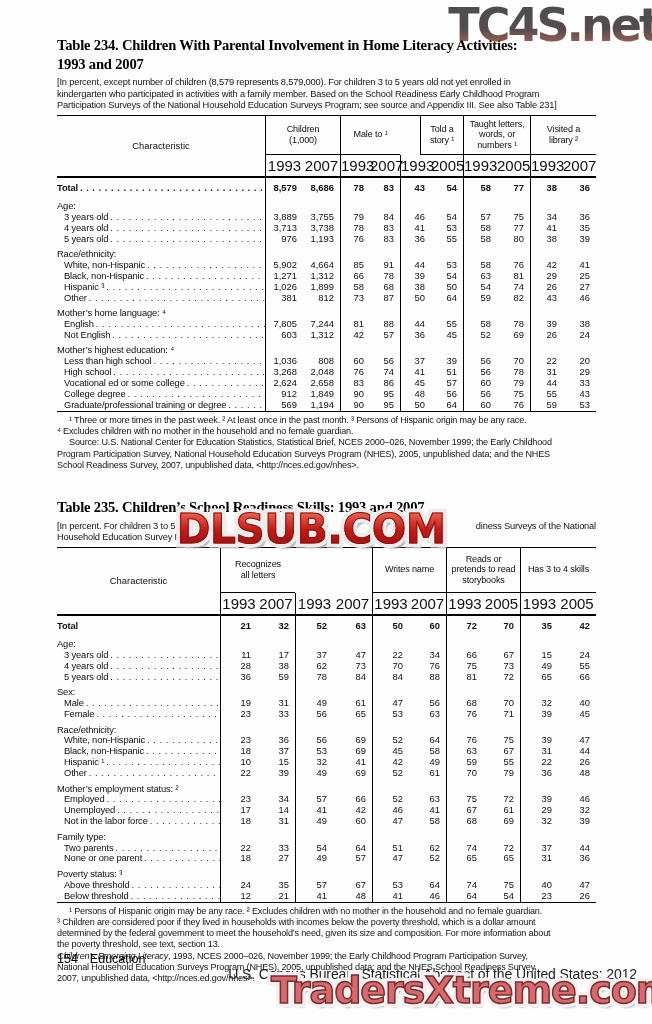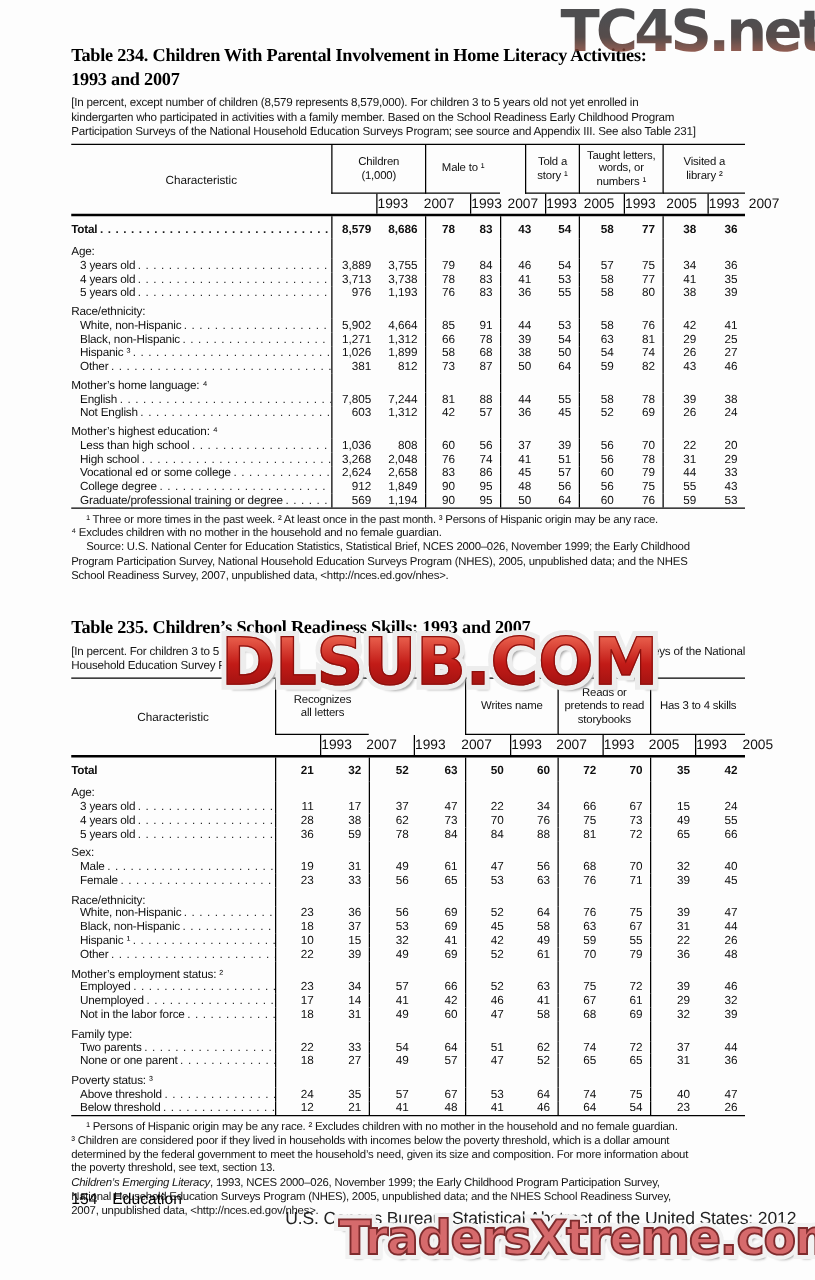--- a/index.html
+++ b/index.html
@@ -20,21 +20,21 @@
   #t234 .t-head,#t234 .t-row{grid-template-columns:208px 38px 37px 30px 30px 31px 32px 34px 33px 33px 33px;}
   #t235 .t-head,#t235 .t-row{grid-template-columns:163px 37px 38px 38px 39px 37px 37px 37px 37px 38px 38px;}
 
   .t-head{border-top:1.5px solid #000;border-bottom:2.5px solid #000;}
   .t-char{grid-column:1;grid-row:1/3;display:flex;align-items:center;justify-content:center;font-size:9.4px;}
   .t-group{display:flex;align-items:center;justify-content:center;text-align:center;white-space:pre-line;
            border-left:1px solid #000;border-bottom:1px solid #000;font-size:9.1px;letter-spacing:-0.15px;
            line-height:10.6px;padding:2px 1px;}
   #t234 .t-group{min-height:34px;}
   #t235 .t-group{min-height:40px;}
-  .t-year{text-align:center;font-size:11px;padding:2px 0;margin-left:36px;}
+  .t-year{text-align:center;font-size:15px;padding:2px 0;}
   .t-year.gs{border-left:1px solid #000;}
 
   .t-body{border-bottom:1.8px solid #000;}
   .t-label{display:flex;align-items:baseline;overflow:hidden;font-size:9.4px;letter-spacing:-0.15px;line-height:10.9px;}
   .t-row.item .lt{padding-left:7px;}
   .dots{flex:1;overflow:hidden;white-space:nowrap;font-size:9.4px;color:#1a1a1a;letter-spacing:0.5px;padding-left:2px;}
   .t-val{text-align:right;padding-right:6px;font-size:9.4px;line-height:10.9px;}
   .t-val.gs{border-left:1px solid #000;}
   .t-row.total{font-weight:700;}
   .t-row.total > div{padding-top:5px;padding-bottom:3px;}
@@ -49,21 +49,21 @@
 
   
   .wm{position:absolute;font-family:"DejaVu Sans",sans-serif;font-weight:900;line-height:1;white-space:nowrap;z-index:6;}
   .wm .back{position:absolute;left:0;top:0;}
   .wm .front{position:relative;}
 
   .wm-top{top:2px;right:-6px;font-size:46px;letter-spacing:-3px;
           background:linear-gradient(180deg,#454547 28%,#4e4342 60%,rgba(125,62,48,0.88) 86%);
           -webkit-background-clip:text;background-clip:text;color:transparent;opacity:0.95;}
 
-  .wm-mid{top:11px;left:120px;font-size:52px;letter-spacing:0;}
+  .wm-mid{top:11px;left:120px;font-size:40px;letter-spacing:0;}
   .wm-mid .back{color:#ededed;-webkit-text-stroke:9px #ededed;text-shadow:4px 5px 2px #ababab;}
   .wm-mid .front{background:linear-gradient(180deg,#ef6a55 10%,#c21b17 52%,#a81412 76%,#cf2d24);
                  -webkit-background-clip:text;background-clip:text;color:transparent;-webkit-text-stroke:1px #8c100d;}
 
   .wm-bot{top:971px;left:271px;font-size:38px;letter-spacing:-1px;}
   .wm-bot .back{color:#f2f2f2;-webkit-text-stroke:8px #f2f2f2;text-shadow:3px 4px 2px #9d9d9d;}
   .wm-bot .front{color:#d66a6c;-webkit-text-stroke:1.5px #7d2b2d;}
 
   .pf-left{position:absolute;left:57px;top:952px;font-size:12.5px;color:#000000;}
   .pf-left .num{margin-right:12px;}

